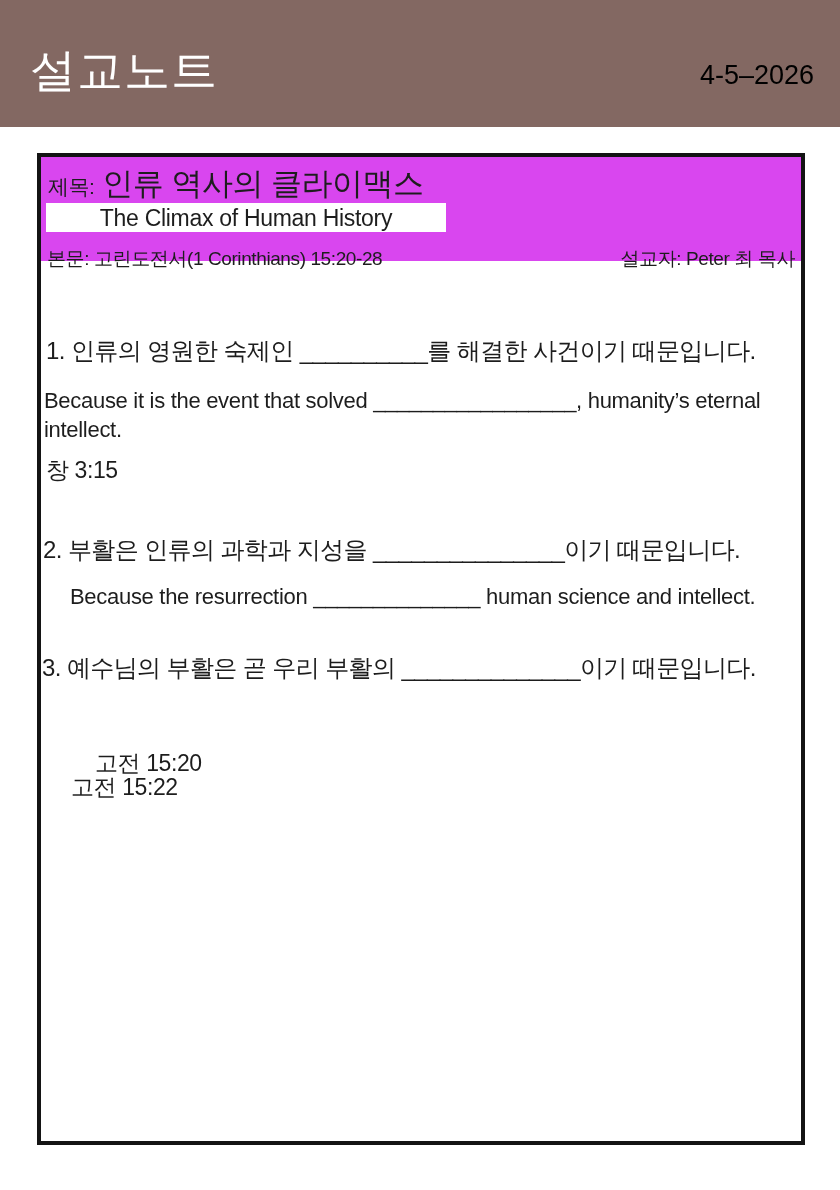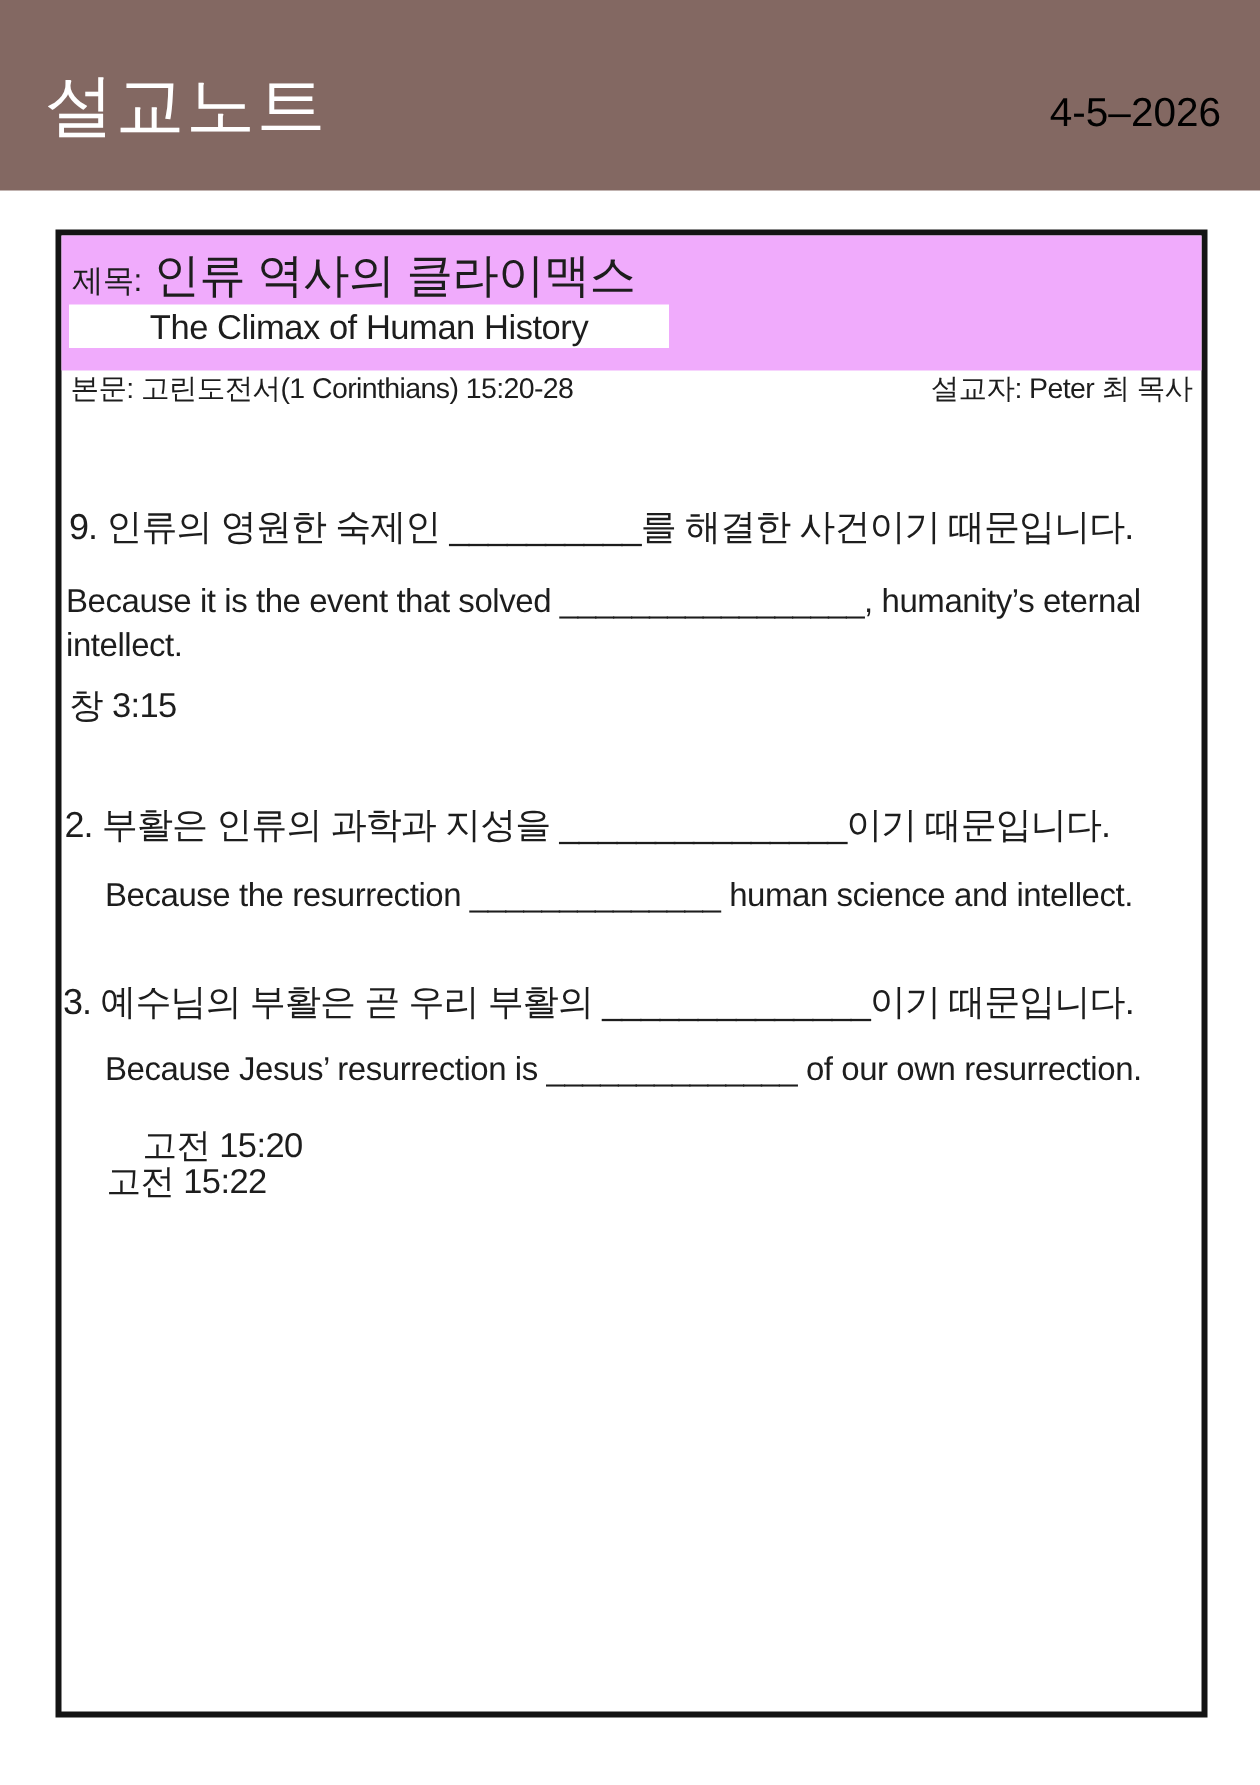--- a/index.html
+++ b/index.html
@@ -17,21 +17,21 @@
   }
   .topbar .date{
     position:absolute;right:26px;top:60px;font-size:27px;line-height:30px;color:#000000;
   }
   
   .note-box{
     position:absolute;left:37px;top:153px;width:768px;height:992px;
     border:4px solid #141414;box-sizing:border-box;background:#ffffff;
   }
   .note-head{
-    position:absolute;left:0;top:0;width:760px;height:90px;background:#f0abfc;
+    position:absolute;left:0;top:0;width:760px;height:104px;background:#d946ef;
   }
   .title-row{
     position:absolute;left:7px;top:6px;display:flex;align-items:baseline;white-space:nowrap;
   }
   .title-row .lbl{font-size:21px;letter-spacing:-0.5px;}
   .title-row .title-ko{font-size:31px;margin-left:8px;letter-spacing:-0.5px;}
   .title-en-strip{
     position:absolute;left:5px;top:46px;width:400px;height:29px;background:#ffffff;
     display:flex;align-items:flex-end;justify-content:center;
   }
@@ -75,27 +75,26 @@
       </div>
       <div class="title-en-strip">
         <span>The Climax of Human History</span>
       </div>
       <div class="meta-row">
         <span>본문: 고린도전서(1 Corinthians) 15:20-28</span>
         <span>설교자: Peter 최 목사</span>
       </div>
     </div>
 
-    <div class="line ko l-s1ko">9. 인류의 영원한 숙제인 __________를 해결한 사건이기 때문입니다.</div>
+    <div class="line ko l-s1ko">1. 인류의 영원한 숙제인 __________를 해결한 사건이기 때문입니다.</div>
     <div class="line en l-s1en1">Because it is the event that solved _________________, humanity’s eternal</div>
     <div class="line en l-s1en2">intellect.</div>
     <div class="line ref l-s1ref">창 3:15</div>
 
     <div class="line ko l-s2ko">2. 부활은 인류의 과학과 지성을 _______________이기 때문입니다.</div>
     <div class="line en l-s2en">Because the resurrection ______________ human science and intellect.</div>
 
     <div class="line ko l-s3ko">3. 예수님의 부활은 곧 우리 부활의 ______________이기 때문입니다.</div>
-    <div class="line en l-s3en">Because Jesus’ resurrection is ______________ of our own resurrection.</div>
     <div class="line ref l-s3r1">고전 15:20</div>
     <div class="line ref l-s3r2">고전 15:22</div>
 
   </section>
 </div>
 
 </body></html>

